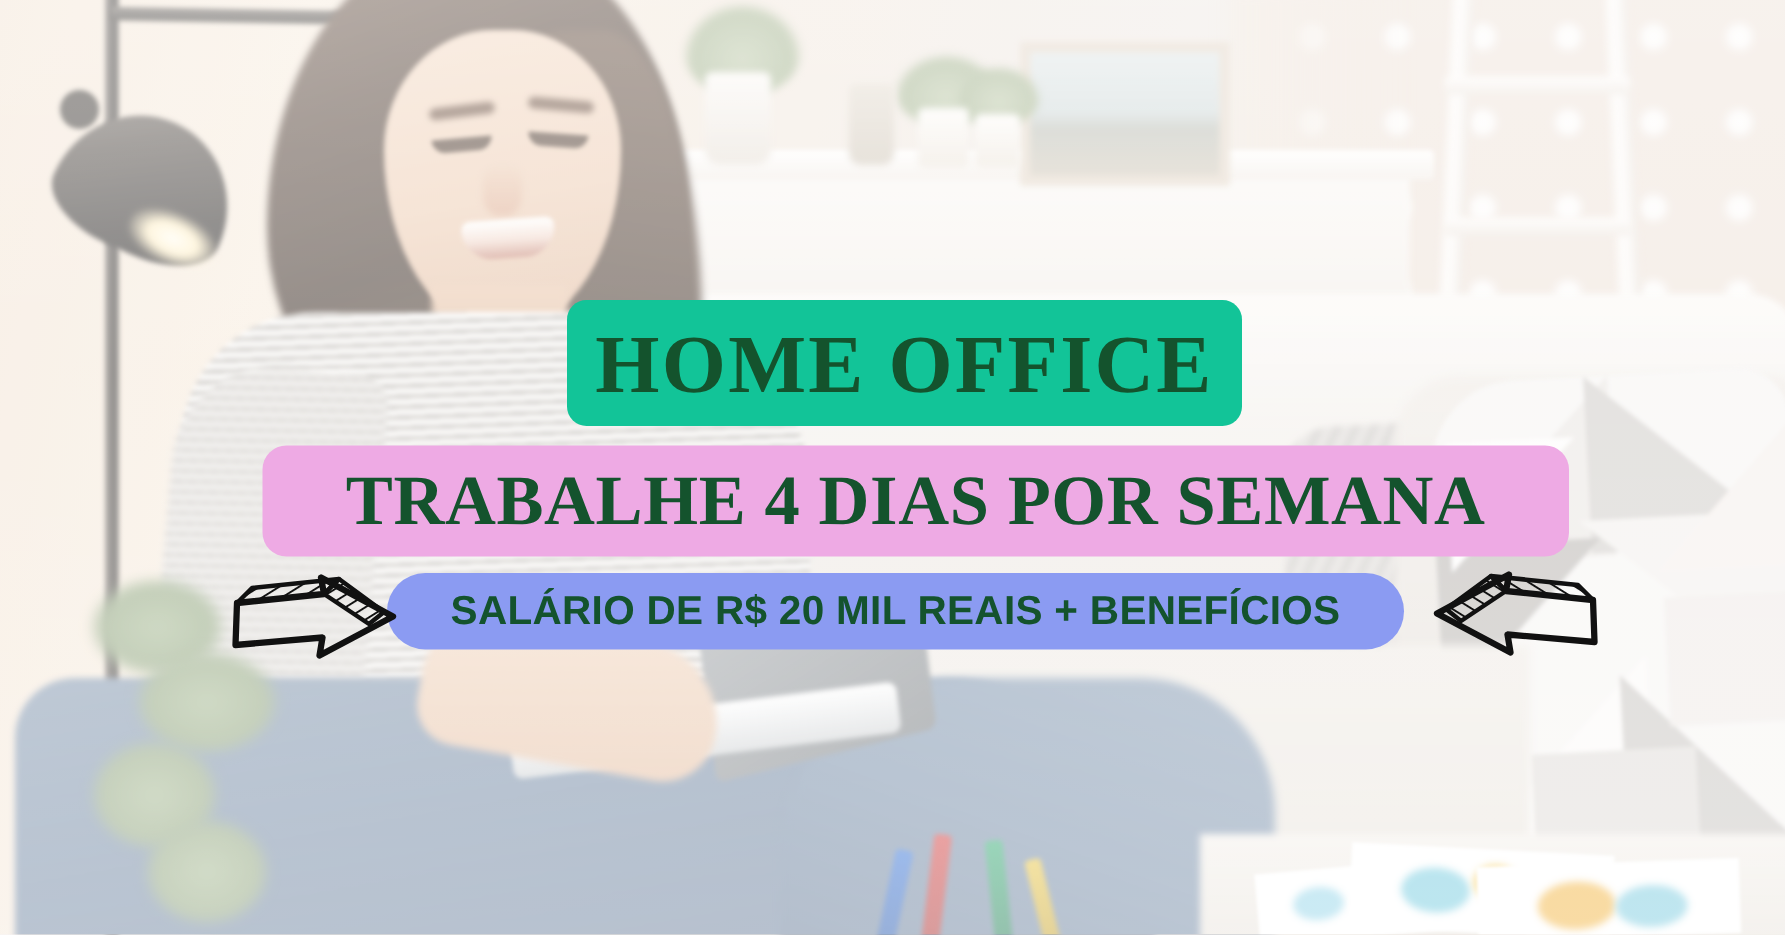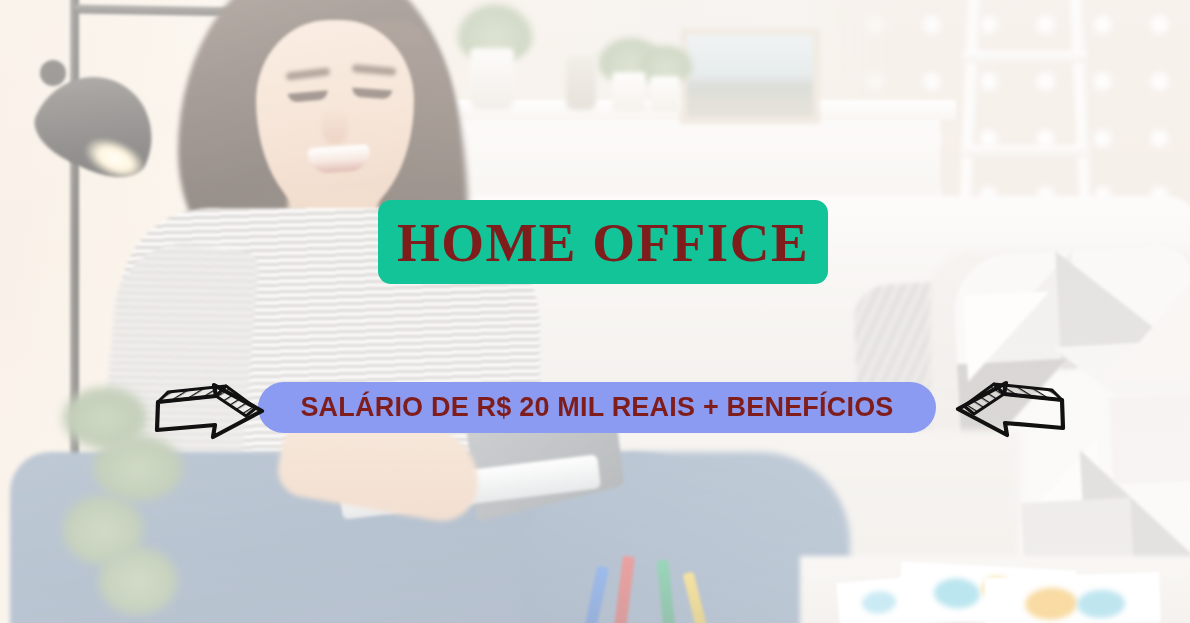--- a/index.html
+++ b/index.html
@@ -389,21 +389,21 @@
       rgba(255,255,255,0.30) 100%);
     pointer-events: none;
   }
 
   
   .banner {
     position: absolute;
     display: flex;
     align-items: center;
     justify-content: center;
-    color: #7f1d1d;
+    color: #14532d;
     white-space: nowrap;
     z-index: 5;
     text-align: right;
   }
 
   .banner-green {
     left: 378px; top: 200px;
     width: 450px; height: 84px;
     border-radius: 13px;
     font-family: "Liberation Serif", "DejaVu Serif", serif;
@@ -548,20 +548,23 @@
     </div>
 
     <div class="wash"></div>
     <div class="wash2"></div>
   </div>
 
   <div class="banner banner-green" style="background:#12c498">
     <span>HOME OFFICE</span>
   </div>
 
+  <div class="banner banner-pink" style="background:#eeaae4">
+    <span>TRABALHE 4 DIAS POR SEMANA</span>
+  </div>
 
   <div class="banner banner-blue" style="background:#8b9bf2">
     <span>SALÁRIO DE R$ 20 MIL REAIS + BENEFÍCIOS</span>
   </div>
 
   <div class="arrow arrow-left-side">
     <svg viewBox="0 0 120 62" width="120" height="62" xmlns="http://www.w3.org/2000/svg">
       <defs>
         <pattern id="hatchA" width="7" height="7" patternTransform="rotate(58)" patternUnits="userSpaceOnUse">
           <line x1="0" y1="0" x2="0" y2="7" stroke="#111" stroke-width="2.6"></line>

